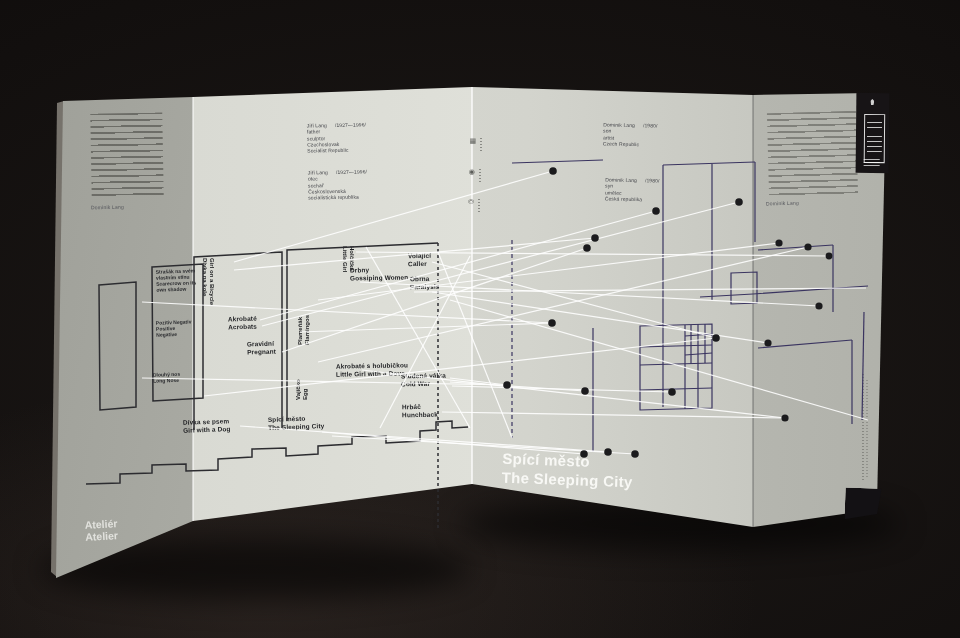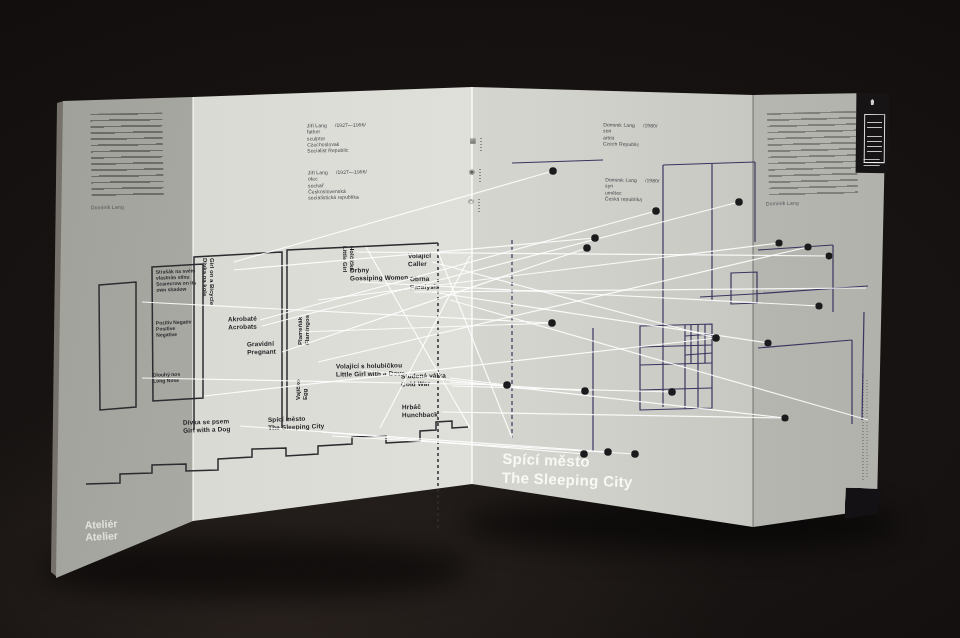--- a/index.html
+++ b/index.html
@@ -157,21 +157,21 @@
   </div>
   <div class="lbl z4" style="left:408px;top:252px;transform:rotate(-1deg);">
     <span>Volající</span>
       <span>Caller</span>
   </div>
   <div class="lbl z4" style="left:410px;top:275px;transform:rotate(-1deg);">
     <span>Obrna</span>
       <span>Paralysis</span>
   </div>
   <div class="lbl z4" style="left:336px;top:362px;transform:rotate(-1deg);">
-    <span>Volající s holubičkou</span>
+    <span>Akrobaté s holubičkou</span>
       <span>Little Girl with a Dove</span>
   </div>
   <div class="lbl z4" style="left:401px;top:372px;transform:rotate(-1deg);">
     <span>Studená válka</span>
       <span>Cold War</span>
   </div>
   <div class="lbl z4" style="left:402px;top:403px;transform:rotate(-1deg);">
     <span>Hrbáč</span>
       <span>Hunchback</span>
   </div>

